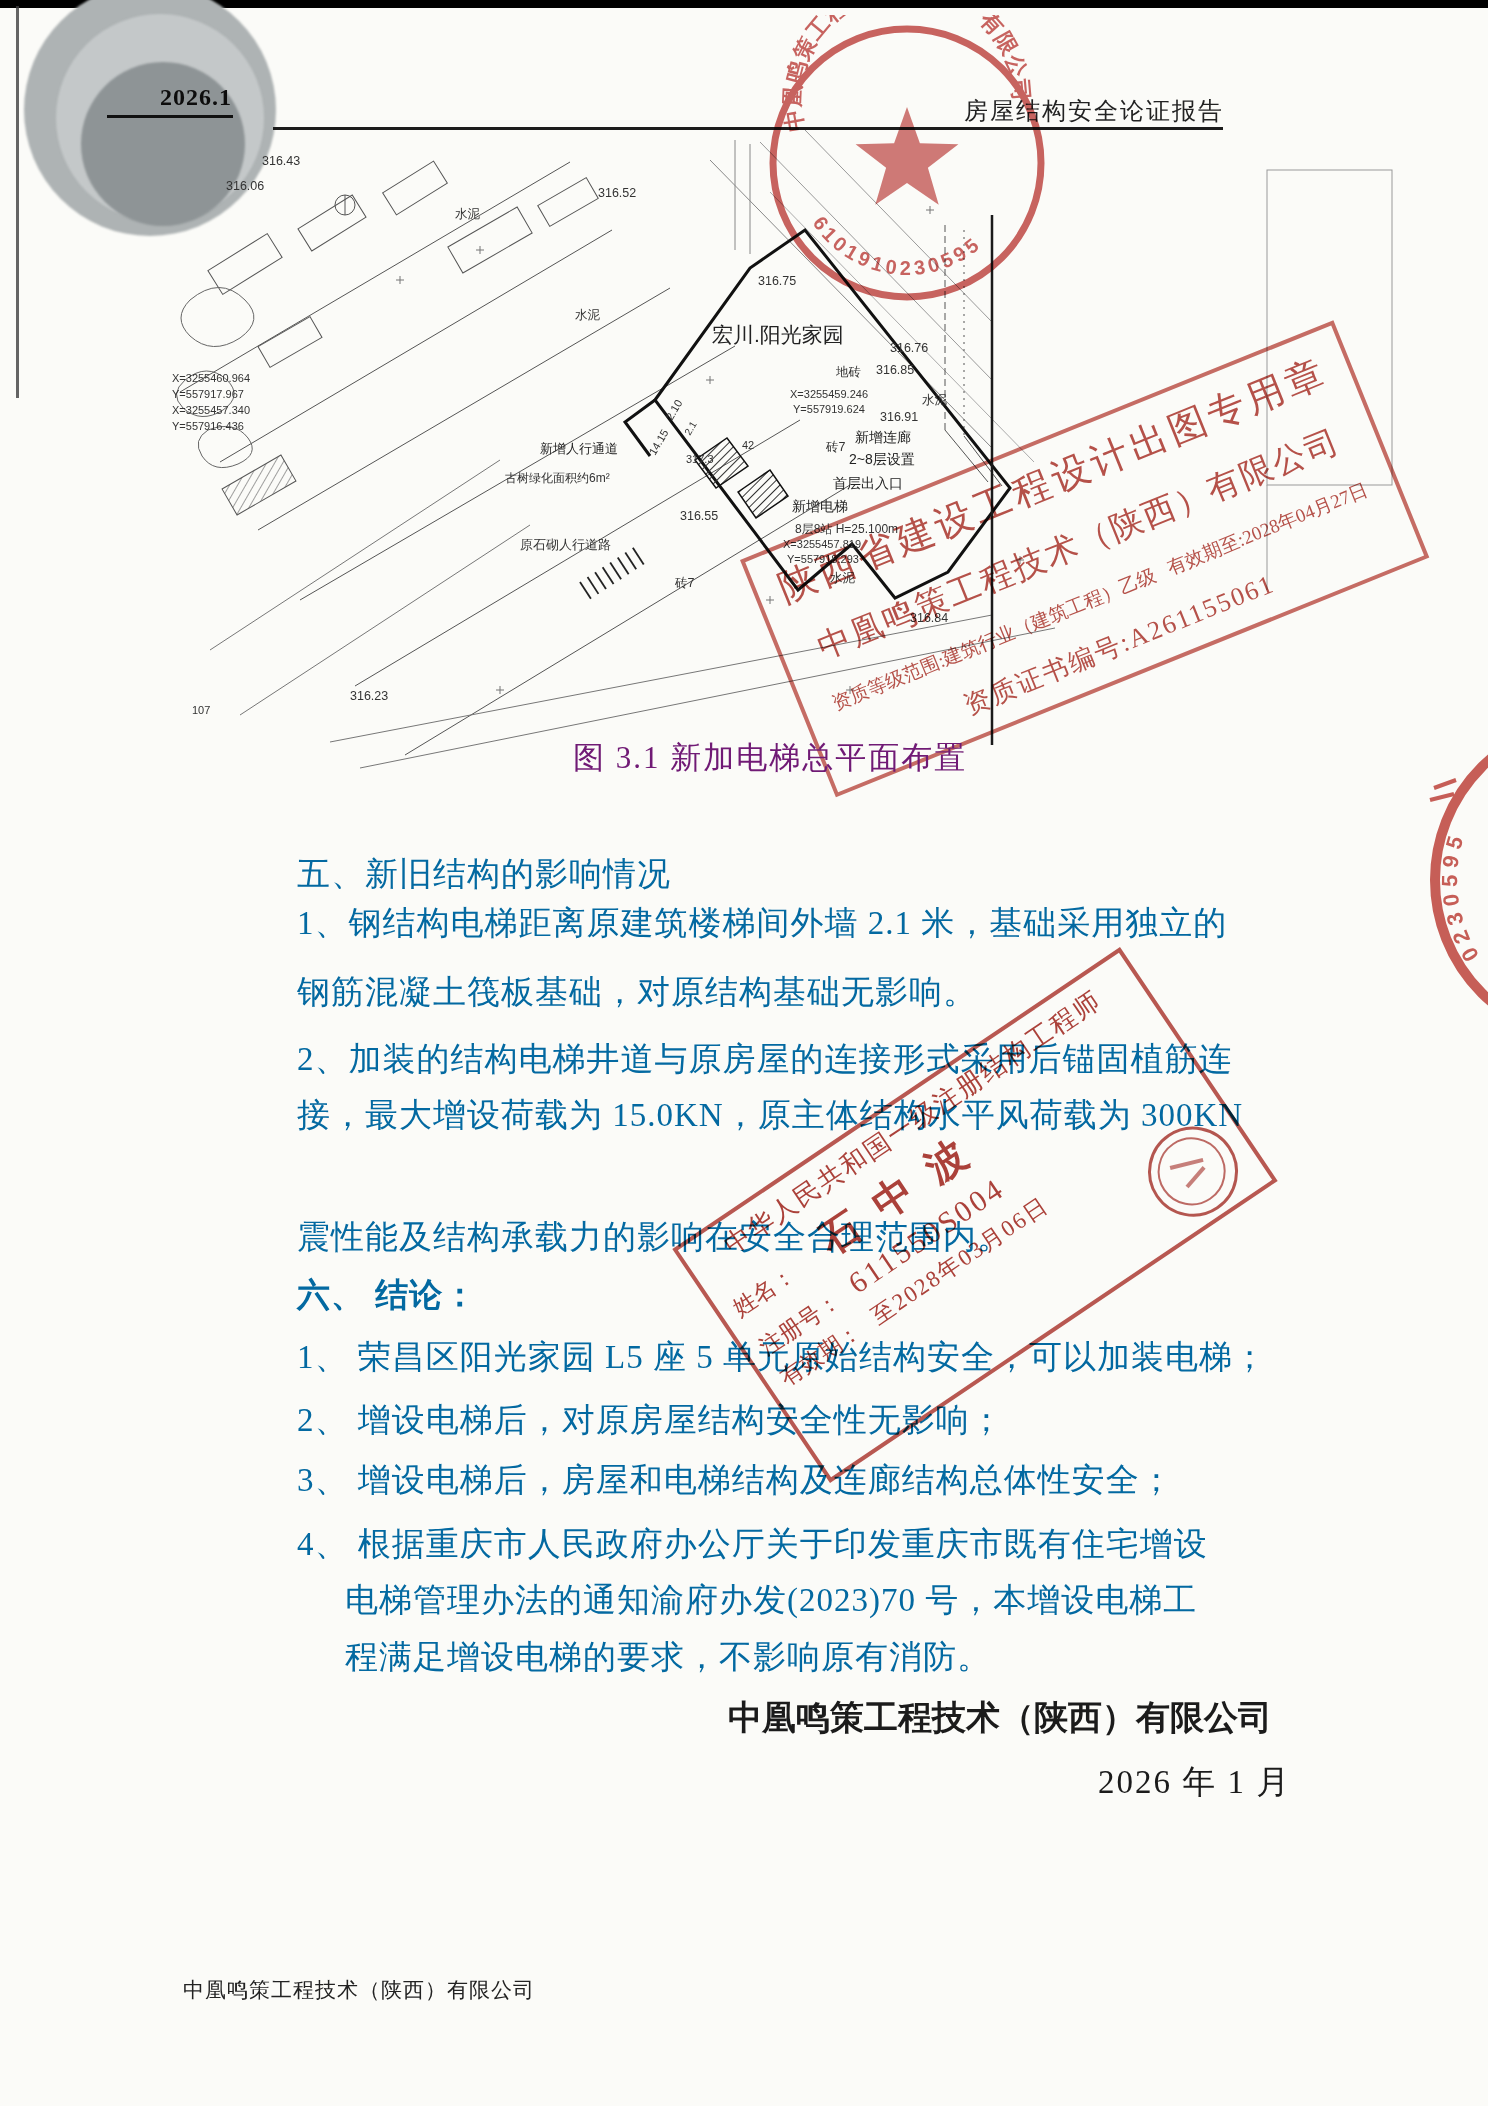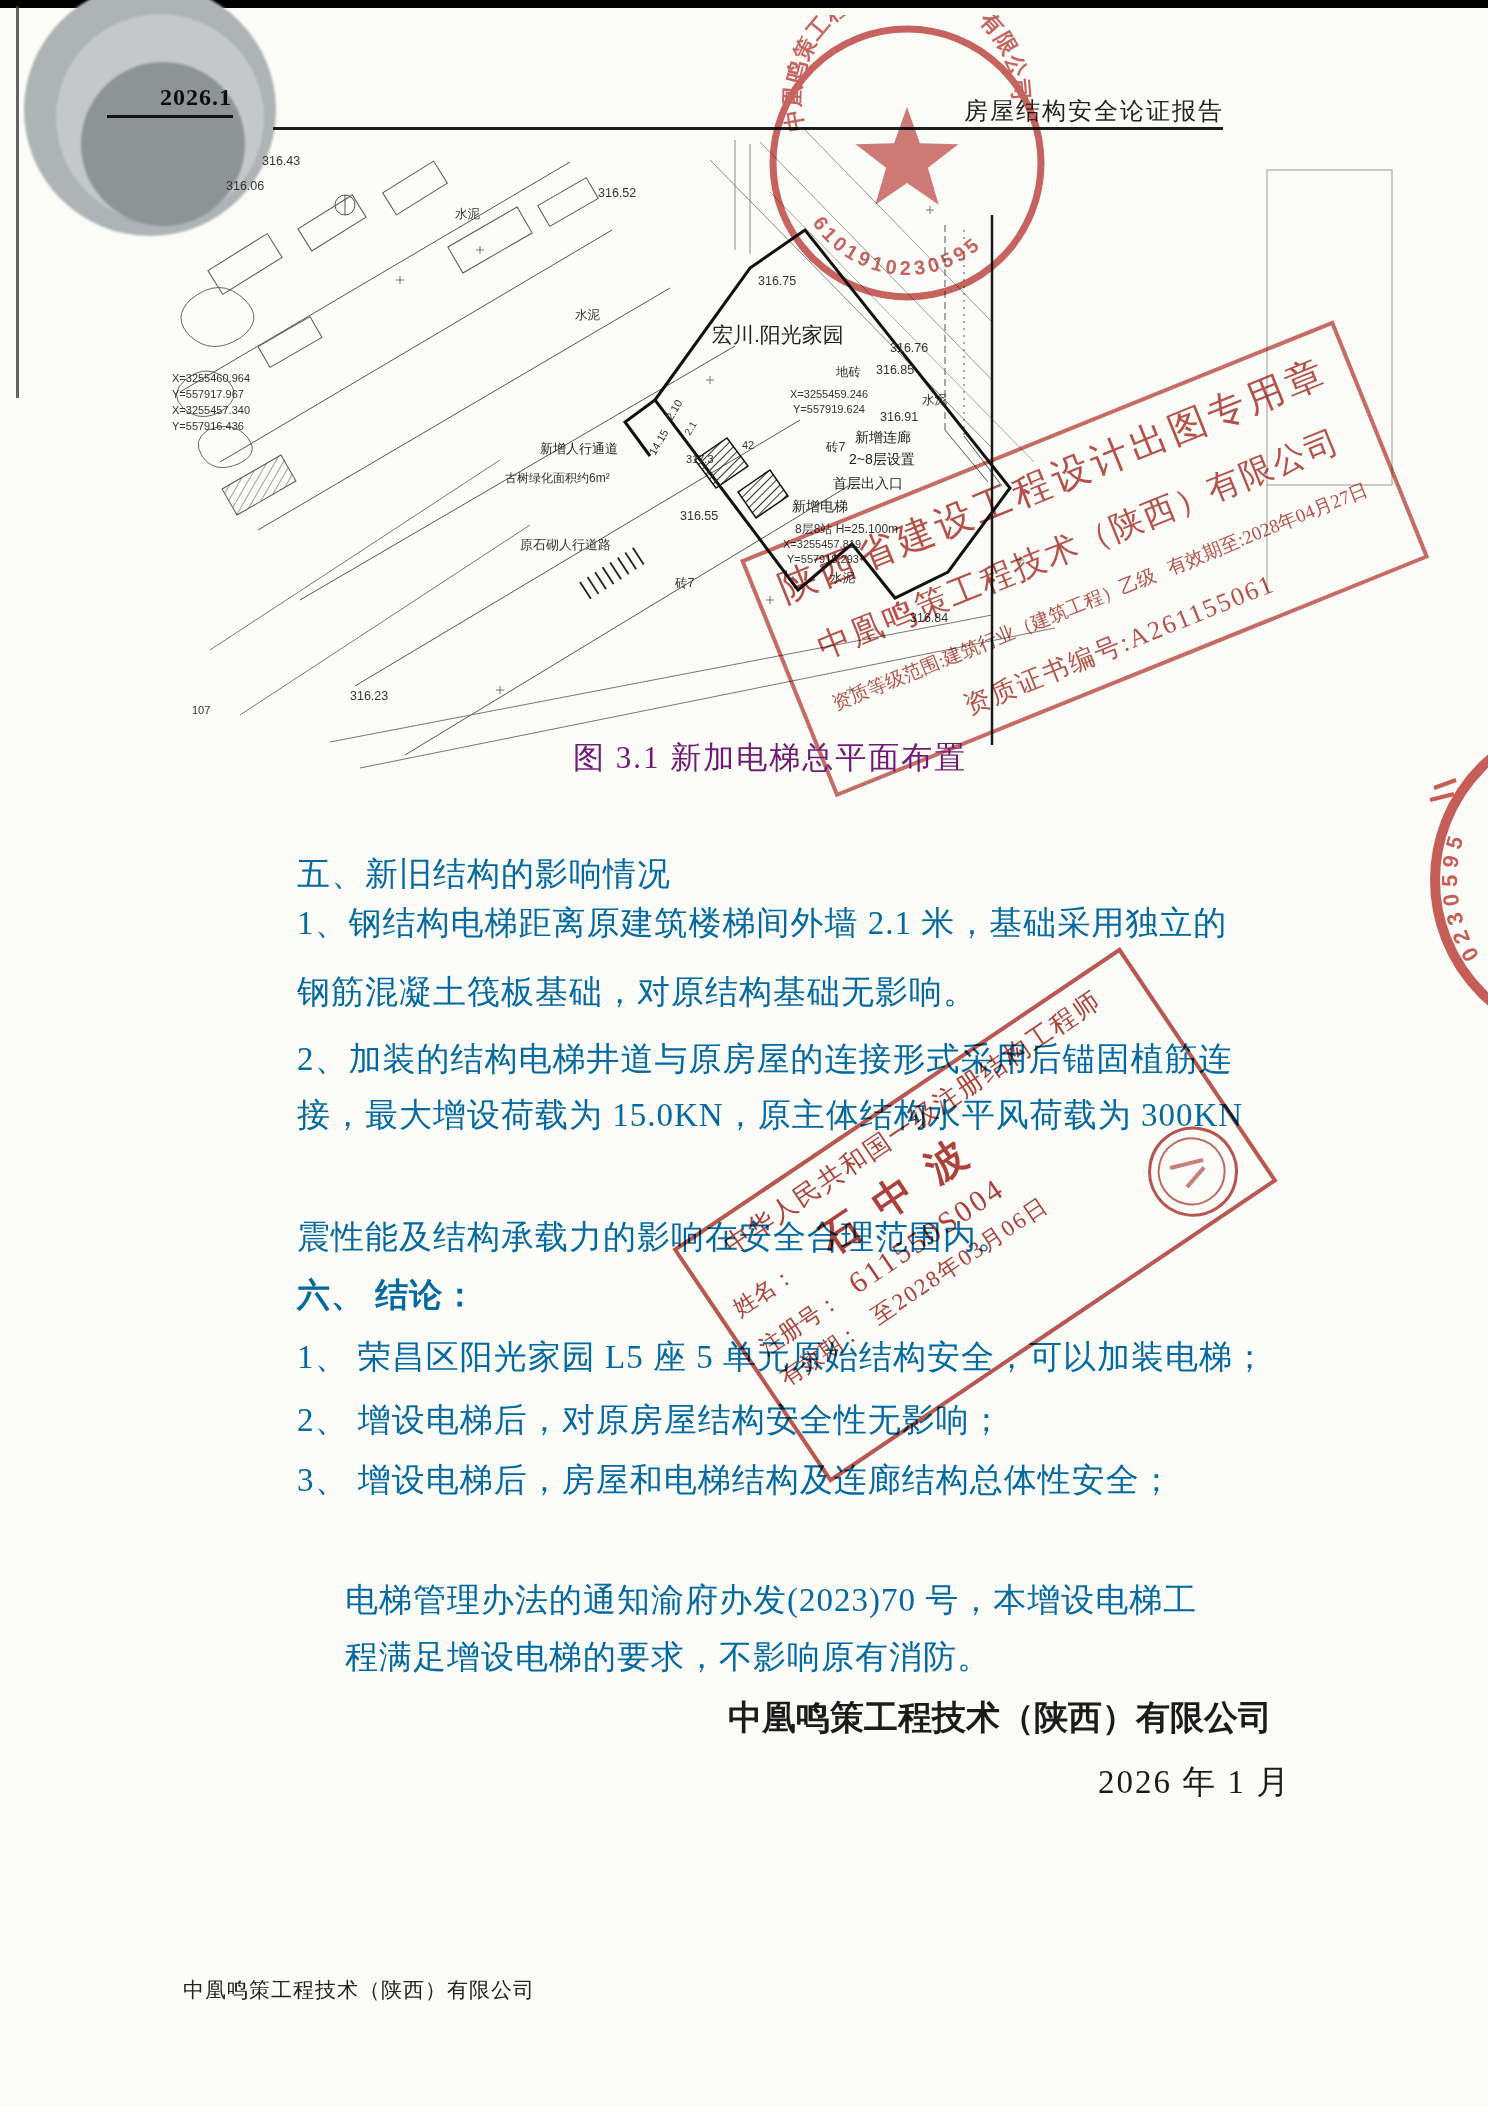--- a/index.html
+++ b/index.html
@@ -221,20 +221,21 @@
   <div class="bline" style="top:852px;">五、新旧结构的影响情况</div>
   <div class="bline" style="top:901px;">1、钢结构电梯距离原建筑楼梯间外墙 2.1 米，基础采用独立的</div>
   <div class="bline" style="top:970px;">钢筋混凝土筏板基础，对原结构基础无影响。</div>
   <div class="bline" style="top:1037px;">2、加装的结构电梯井道与原房屋的连接形式采用后锚固植筋连</div>
   <div class="bline" style="top:1093px;">接，最大增设荷载为 15.0KN，原主体结构水平风荷载为 300KN</div>
   <div class="bline" style="top:1215px;">震性能及结构承载力的影响在安全合理范围内。</div>
   <div class="bline b7" style="top:1273px;">六、 结论：</div>
   <div class="bline" style="top:1335px;">1、 荣昌区阳光家园 L5 座 5 单元原始结构安全，可以加装电梯；</div>
   <div class="bline" style="top:1398px;">2、 增设电梯后，对原房屋结构安全性无影响；</div>
   <div class="bline" style="top:1458px;">3、 增设电梯后，房屋和电梯结构及连廊结构总体性安全；</div>
+  <div class="bline" style="top:1522px;">4、 根据重庆市人民政府办公厅关于印发重庆市既有住宅增设</div>
   <div class="bline indent2" style="top:1578px;">电梯管理办法的通知渝府办发(2023)70 号，本增设电梯工</div>
   <div class="bline indent2" style="top:1635px;">程满足增设电梯的要求，不影响原有消防。</div>
 
   <div class="stamp stamp-eng">
     <div class="se-title">中华人民共和国一级注册结构工程师</div>
     <div class="se-row">
       <span class="se-lab">姓名：</span>
       <span class="se-name">石中波</span>
     </div>
     <div class="se-row">

